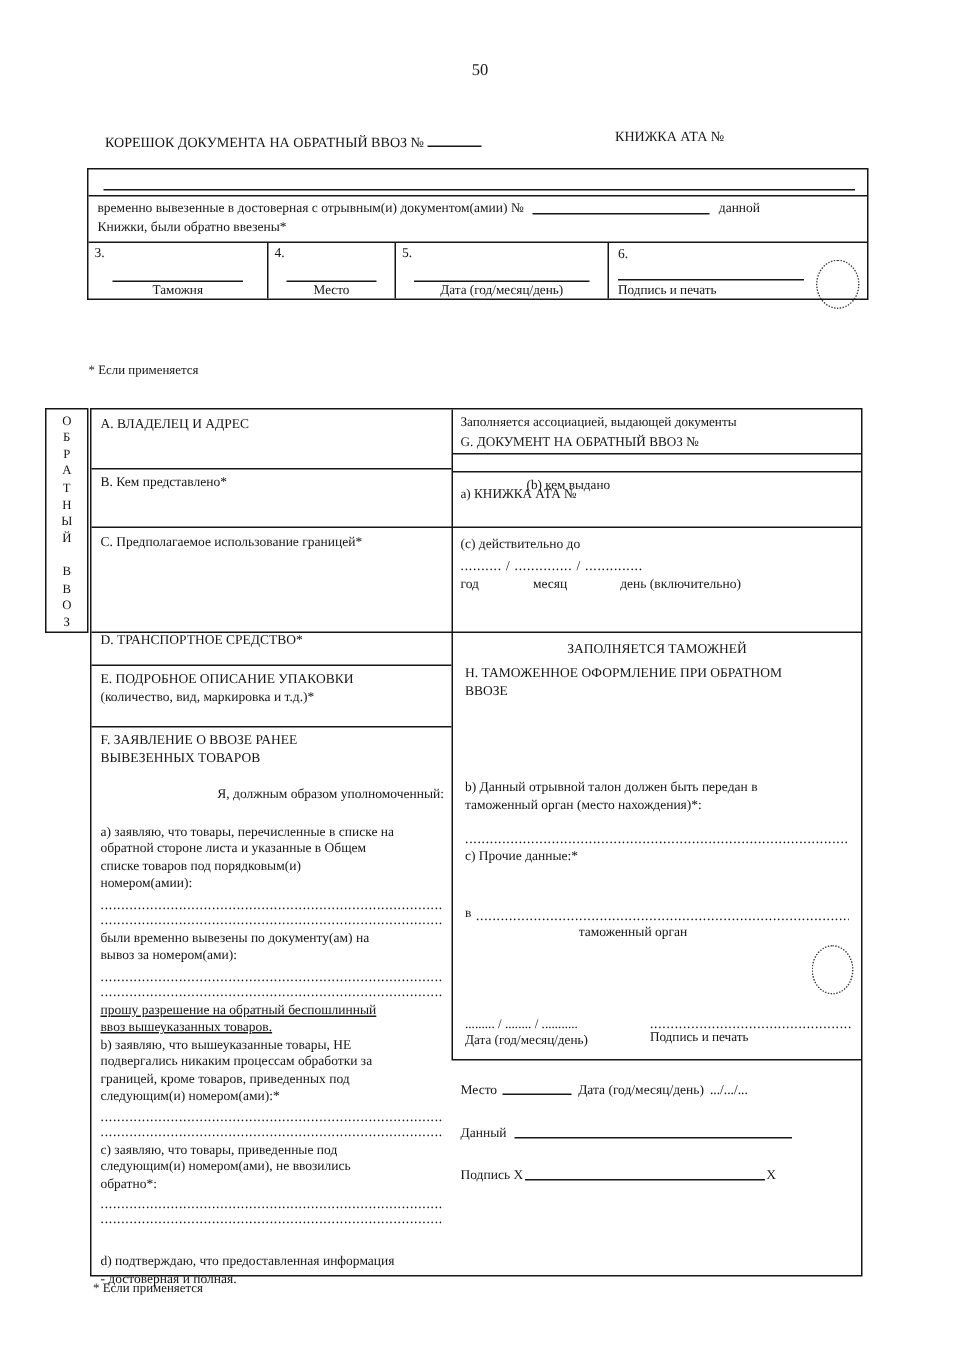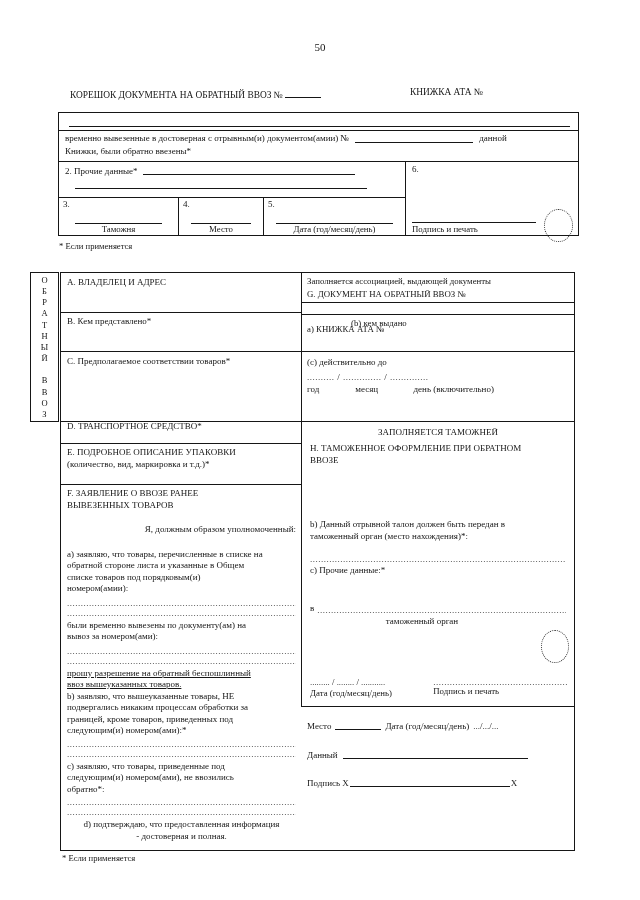--- a/index.html
+++ b/index.html
@@ -55,27 +55,20 @@
     <div class="hrule"></div>
     <div class="flex">
       <span class="nowrap">временно вывезенные в достоверная с отрывным(и) документом(амии) №</span>
       <span class="blank" style="flex:1;max-width:118px;margin:0 6px 2px 6px;"></span>
       <span class="nowrap">данной</span>
     </div>
     <div>Книжки, были обратно ввезены*</div>
   </div>
   <div style="display:flex;">
     <div class="leftpart">
-      <div class="row2 t9">
-        <div class="flex">
-          <span class="nowrap">2. Прочие данные*</span>
-          <span class="blank" style="flex:1;max-width:212px;margin:0 0 2px 5px;"></span>
-        </div>
-        <div class="blank" style="display:block;width:292px;height:0;margin:11px 0 0 10px;"></div>
-      </div>
       <div class="row3 t9">
         <div class="c3" style="width:120px;border-right:1px solid #161616;">
           <div>3.</div>
           <div class="capwrap center t88">
             <div class="capline"></div>
             <div>Таможня</div>
           </div>
         </div>
         <div class="c3" style="width:85px;border-right:1px solid #161616;">
           <div>4.</div>
@@ -127,21 +120,21 @@
   <div class="hline" style="left:241px;width:272px;top:29px;"></div>
   <div class="hline" style="left:241px;width:272px;top:41px;"></div>
   <div class="hline" style="left:0;width:513px;top:78px;"></div>
   <div class="hline" style="left:0;width:513px;top:148px;"></div>
   <div class="hline" style="left:0;width:240px;top:170px;"></div>
   <div class="hline" style="left:0;width:240px;top:211px;"></div>
   <div class="hline" style="left:240px;width:273px;top:433px;"></div>
 
   <div class="abs t9" style="left:6px;top:4px;">A. ВЛАДЕЛЕЦ И АДРЕС</div>
   <div class="abs t9" style="left:6px;top:43px;">B. Кем представлено*</div>
-  <div class="abs t9" style="left:6px;top:83px;">C. Предполагаемое соответствии товаров*</div>
+  <div class="abs t9" style="left:6px;top:83px;">C. Предполагаемое использование границей*</div>
   <div class="abs t9" style="left:6px;top:148px;">D. ТРАНСПОРТНОЕ СРЕДСТВО*</div>
   <div class="abs t9 pre" style="left:6px;top:174px;">E. ПОДРОБНОЕ ОПИСАНИЕ УПАКОВКИ
 (количество, вид, маркировка и т.д.)*</div>
 
   <div class="abs t9 fblock" style="left:6px;top:215px;width:229px;">
     <div class="pre">F. ЗАЯВЛЕНИЕ О ВВОЗЕ РАНЕЕ
 ВЫВЕЗЕННЫХ ТОВАРОВ</div>
     <div class="pre" style="margin-top:13px;text-align:right;">Я, должным образом уполномоченный:</div>
     <div class="pre" style="margin-top:13px;">a) заявляю, что товары, перечисленные в списке на
 обратной стороне листа и указанные в Общем
@@ -159,21 +152,21 @@
 подвергались никаким процессам обработки за
 границей, кроме товаров, приведенных под
 следующим(и) номером(ами):*</div>
     <div class="dotrow" style="margin-top:2px;">............................................................................................................</div>
     <div class="dotrow">............................................................................................................</div>
     <div class="pre" style="margin-top:2px;">c) заявляю, что товары, приведенные под
 следующим(и) номером(ами), не ввозились
 обратно*:</div>
     <div class="dotrow" style="margin-top:2px;">............................................................................................................</div>
     <div class="dotrow">............................................................................................................</div>
-    <div class="pre" style="margin-top:2px;text-align:center;">d) подтверждаю, что предоставленная информация
+    <div class="pre" style="margin-top:18px;">d) подтверждаю, что предоставленная информация
 - достоверная и полная.</div>
   </div>
 
   <div class="abs t88 nowrap" style="left:246px;top:3px;">Заполняется ассоциацией, выдающей документы</div>
   <div class="abs t88 nowrap" style="left:246px;top:16px;">G. ДОКУМЕНТ НА ОБРАТНЫЙ ВВОЗ №</div>
   <div class="abs t88 nowrap" style="left:246px;top:30px;margin-top:21px;">a) КНИЖКА АТА №</div>
   <div class="abs t88 nowrap" style="left:246px;top:45px;margin-left:44px;">(b) кем выдано</div>
   <div class="abs t9" style="left:246px;top:84px;width:260px;">
     <div>(c) действительно до</div>
     <div class="nowrap" style="margin-top:3px;letter-spacing:0.5px;">.......... / .............. / ..............</div>

